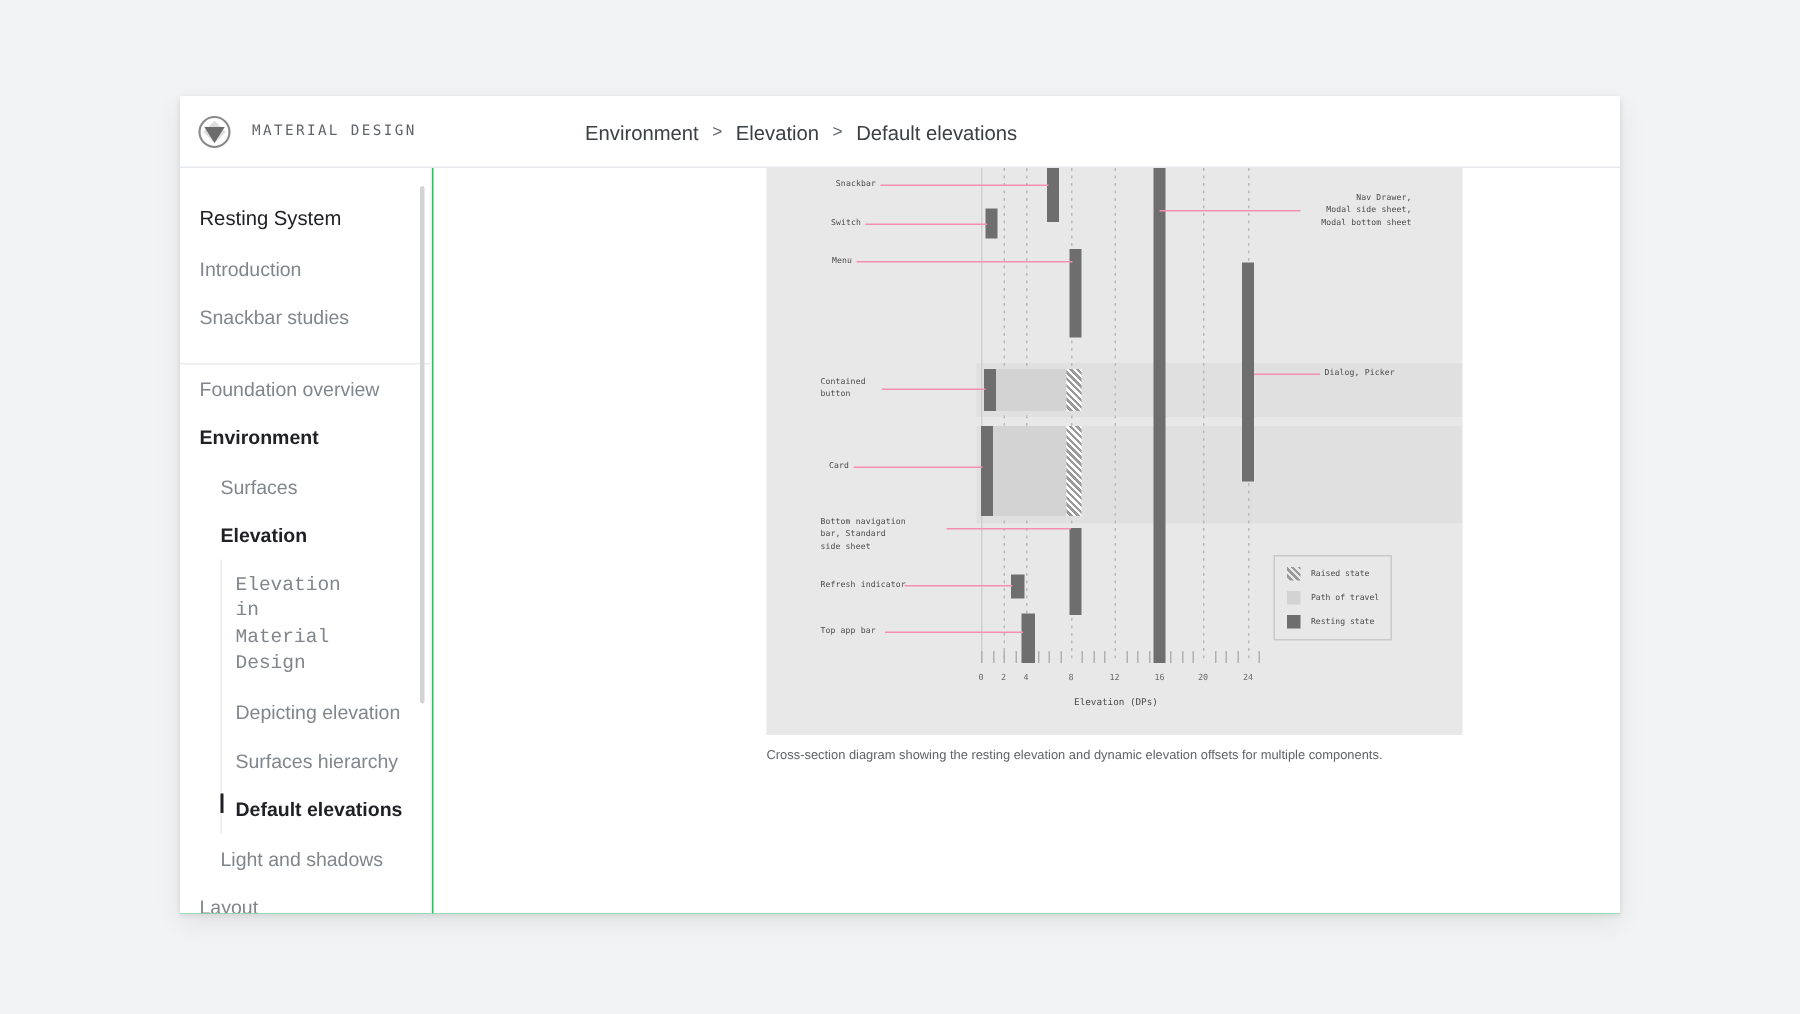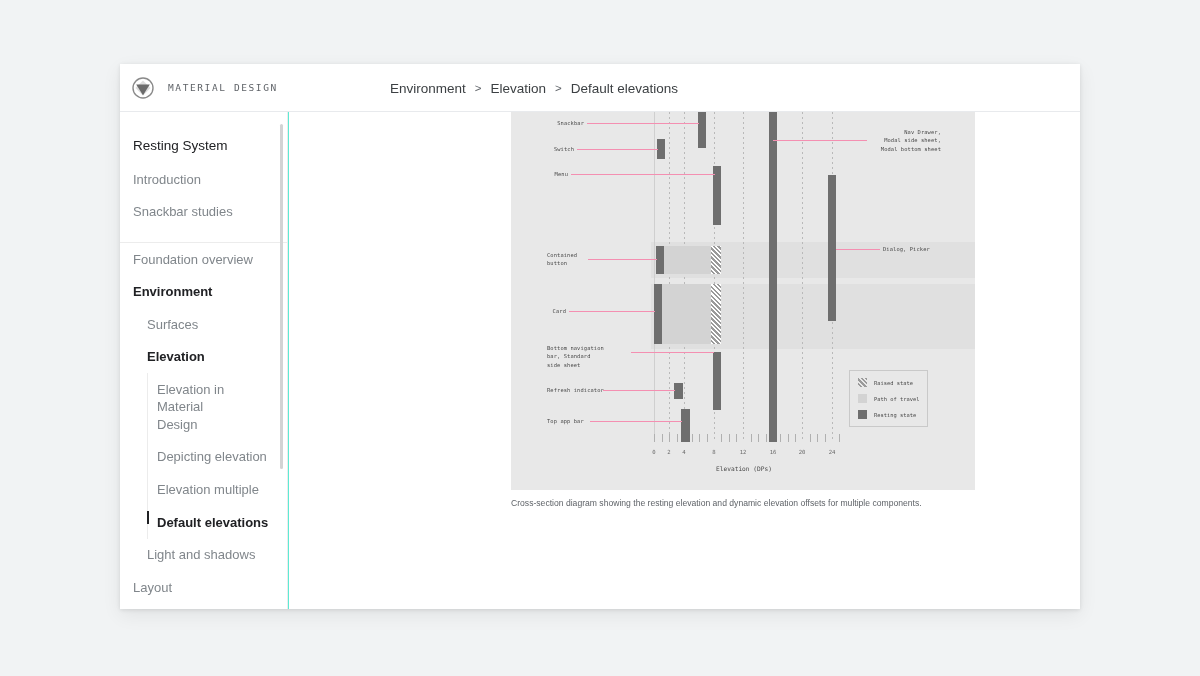--- a/index.html
+++ b/index.html
@@ -6,21 +6,21 @@
   html, body {
     width: 1200px; height: 676px;
     background: #f1f3f4;
     font-family: "Liberation Sans", sans-serif;
     overflow: hidden;
   }
   .page-frame {
     position: absolute;
     left: 120px; top: 64px;
     width: 960px; height: 545px;
-    background: #5eead4;
+    background: #22c55e;
     box-shadow: 0 1px 4px rgba(0,0,0,0.10), 0 6px 18px rgba(0,0,0,0.07);
     overflow: hidden;
   }
 
   
   .topbar {
     position: absolute; left:0; top:0; width:960px; height:48px;
     background:#fff;
     border-bottom:1px solid #e8eaed;
     display:flex; align-items:center;
@@ -180,23 +180,23 @@
     <div class="nav-divider"></div>
 
 
     <div class="nav-item lvl1">Foundation overview</div>
     <div class="nav-item lvl1 bold">Environment</div>
     <div class="nav-item lvl2">Surfaces</div>
     <div class="nav-item lvl2 bold">Elevation</div>
 
     <div class="nav-sub-wrap">
       <div class="sub-rail"></div>
-      <div class="nav-item lvl3" style="width:118px;">Elevation in Material Design</div>
+      <div class="nav-item lvl3" style="width:118px;font-family:Liberation Mono, monospace;">Elevation in Material Design</div>
       <div class="nav-item lvl3">Depicting elevation</div>
-      <div class="nav-item lvl3">Elevation multiple</div>
+      <div class="nav-item lvl3">Surfaces hierarchy</div>
       <div class="nav-item lvl3 active">Default elevations</div>
     </div>
 
     <div class="nav-item lvl2">Light and shadows</div>
     <div class="nav-item lvl1">Layout</div>
     <div class="nav-item lvl1">Navigation</div>
 
     <div class="scroll-track">
       <div class="scroll-thumb"></div>
     </div>

